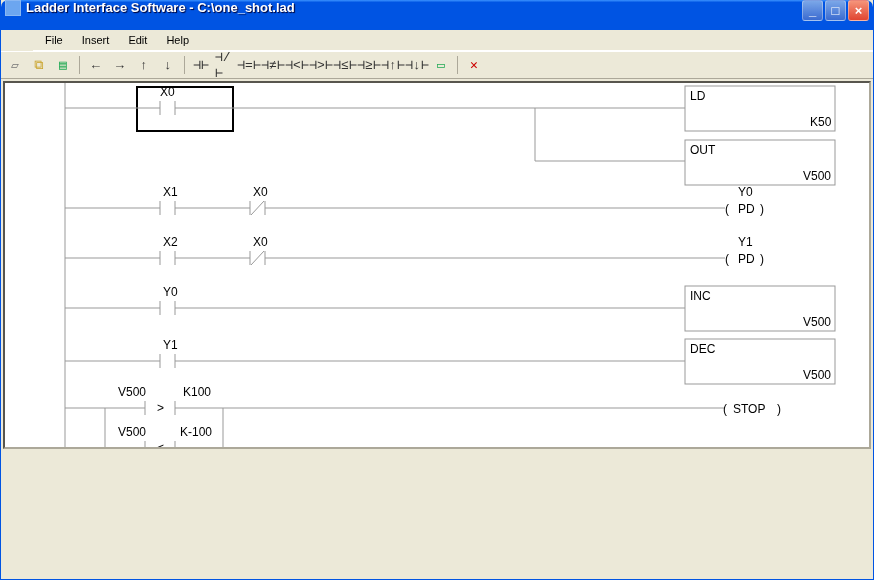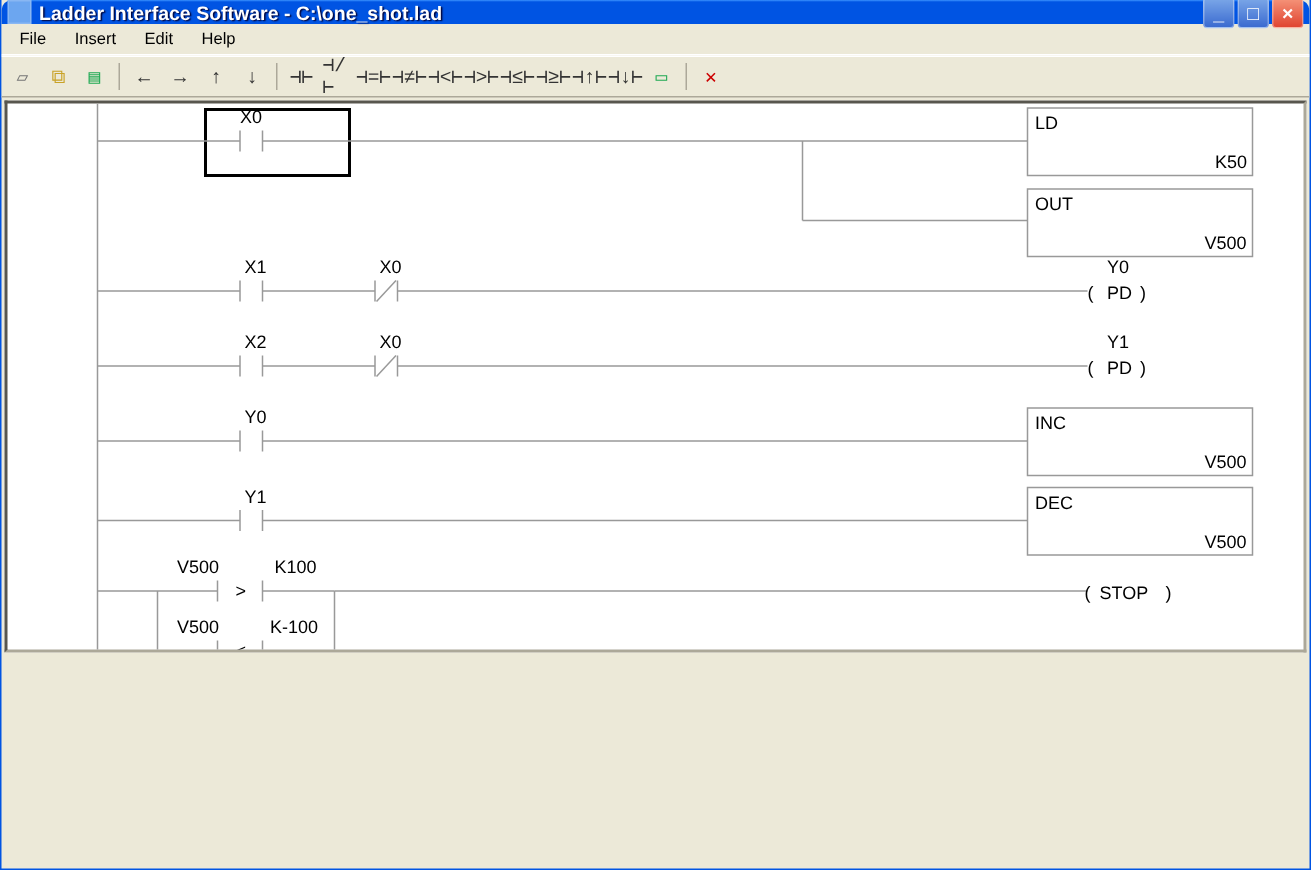--- a/index.html
+++ b/index.html
@@ -8,24 +8,24 @@
     font-family: Tahoma, sans-serif;
     font-size: 11px;
     background: #ece9d8;
     width: 874px;
     height: 580px;
     overflow: hidden;
     border: 1px solid #0054e3;
     border-top: none;
   }
   .titlebar {
-    height: 16px;
+    height: 30px;
     background: linear-gradient(to bottom, #3c93ff 0%, #0054e3 8%, #0054e3 92%, #0054e3 100%);
     display: flex;
-    align-items: center;
+    align-items: flex-start;
     padding: 0 4px;
     color: white;
     font-weight: bold;
     font-size: 13px;
     border-radius: 7px 7px 0 0;
   }
   .titlebar .icon {
     width: 16px; height: 16px;
     background: #6ca6f0;
     margin-right: 5px;
@@ -42,20 +42,21 @@
     font-weight: bold;
     color: white;
     font-family: Arial;
   }
   .winbtn.min, .winbtn.max { background: linear-gradient(to bottom,#7ba7e8,#3b6bd0); }
   .winbtn.close { background: linear-gradient(to bottom,#f5947a,#e04531); }
   .menubar {
     background: #ece9d8;
     padding: 2px 4px;
     border-bottom: 1px solid #fff;
+    margin-left: 32px;
   }
   .menubar span {
     display: inline-block;
     padding: 2px 8px;
   }
   .toolbar {
     background: #ece9d8;
     padding: 3px 4px;
     border-top: 1px solid #fff;
     border-bottom: 1px solid #aca899;

